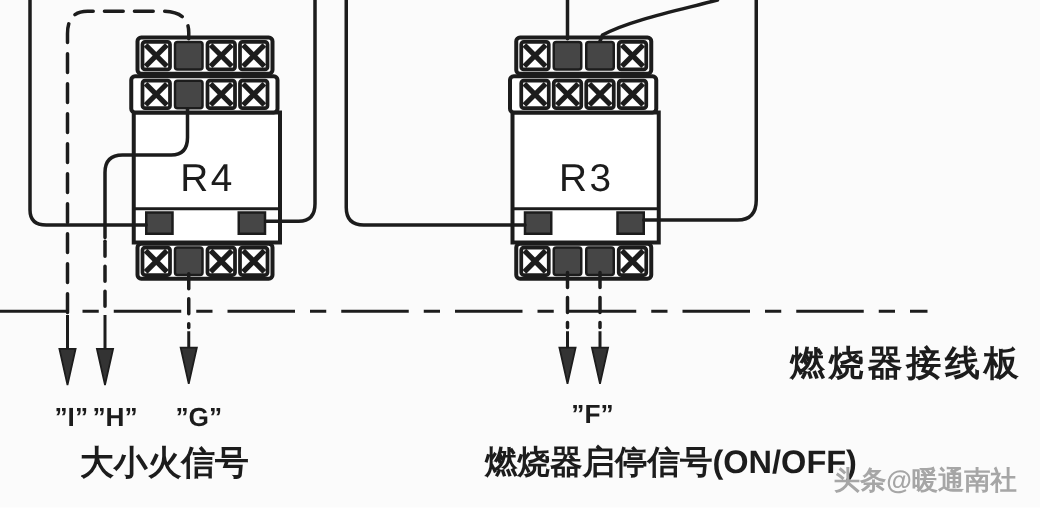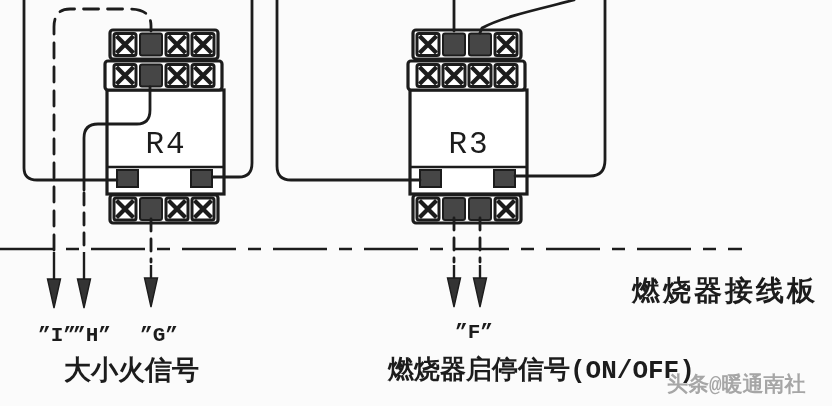--- a/index.html
+++ b/index.html
@@ -2,21 +2,21 @@
 <html style="--background: #fbfbfb; --line: #1c1c1c; --terminal: #464646; --watermark: #a6a6a6; --text: #1c1c1c;"><head>
 <meta charset="utf-8">
 <style>
   :root{
     --background:#fbfbfb; --line:#1c1c1c; --terminal:#464646;
     --watermark:#a6a6a6; --text:#1c1c1c;
   }
   html,body{margin:0;padding:0;background:#fff;}
   .stage{
     position:relative;width:832px;height:406px;background:var(--background);
-    font-family:Liberation Mono, monospace;overflow:hidden;
+    font-family:Liberation Sans, sans-serif;overflow:hidden;
   }
   svg{display:block}
   .wire{fill:none;stroke:var(--line);stroke-width:2.8;stroke-linecap:round;stroke-linejoin:round}
   .dashed{stroke-dasharray:15 9}
   .dashed-s{stroke-dasharray:12 8}
   .chain{fill:none;stroke:var(--line);stroke-width:2.4;stroke-dasharray:54 12 13 12}
   .outline{fill:#ffffff;stroke:var(--line);stroke-width:3.2}
   .innerline{stroke:var(--line);stroke-width:2.4}
   .cell-x{fill:#ffffff;stroke:var(--line);stroke-width:3}
   .xline{stroke:var(--line);stroke-width:4.2;stroke-linecap:butt}

